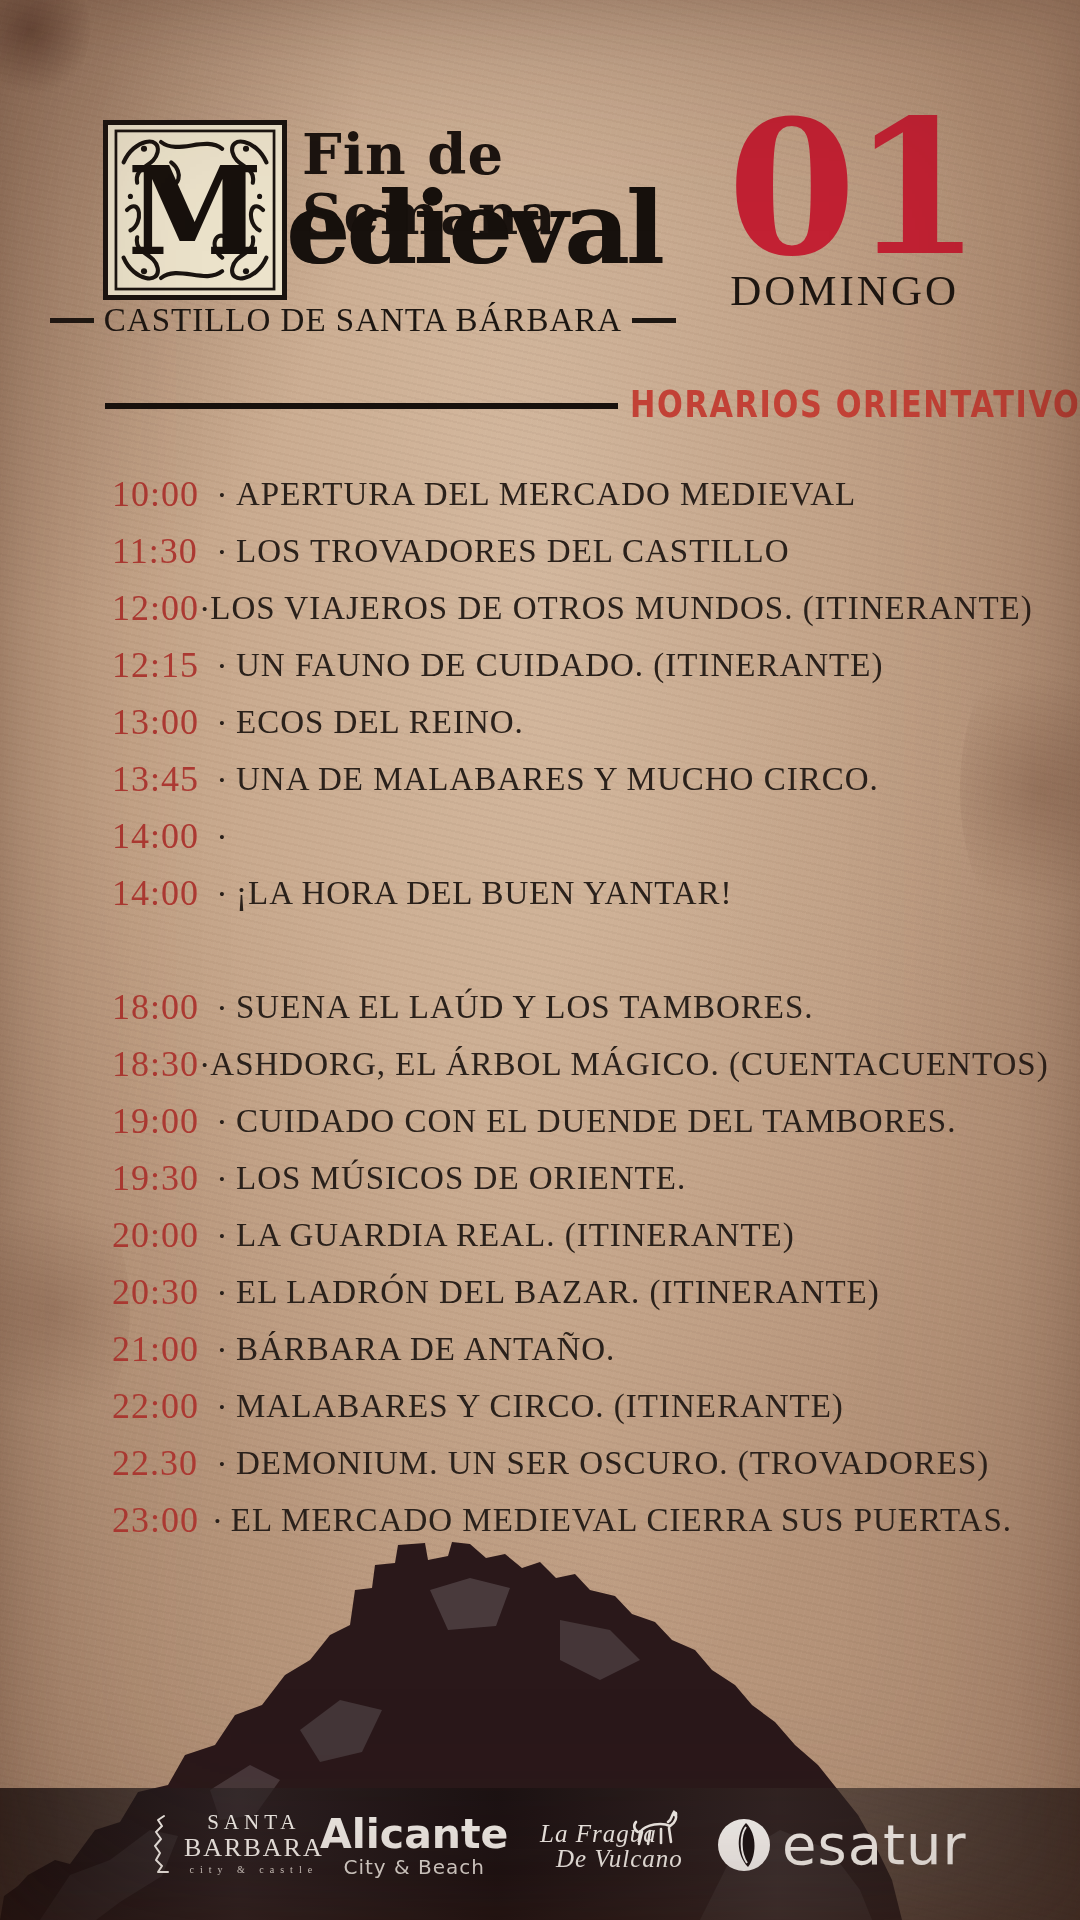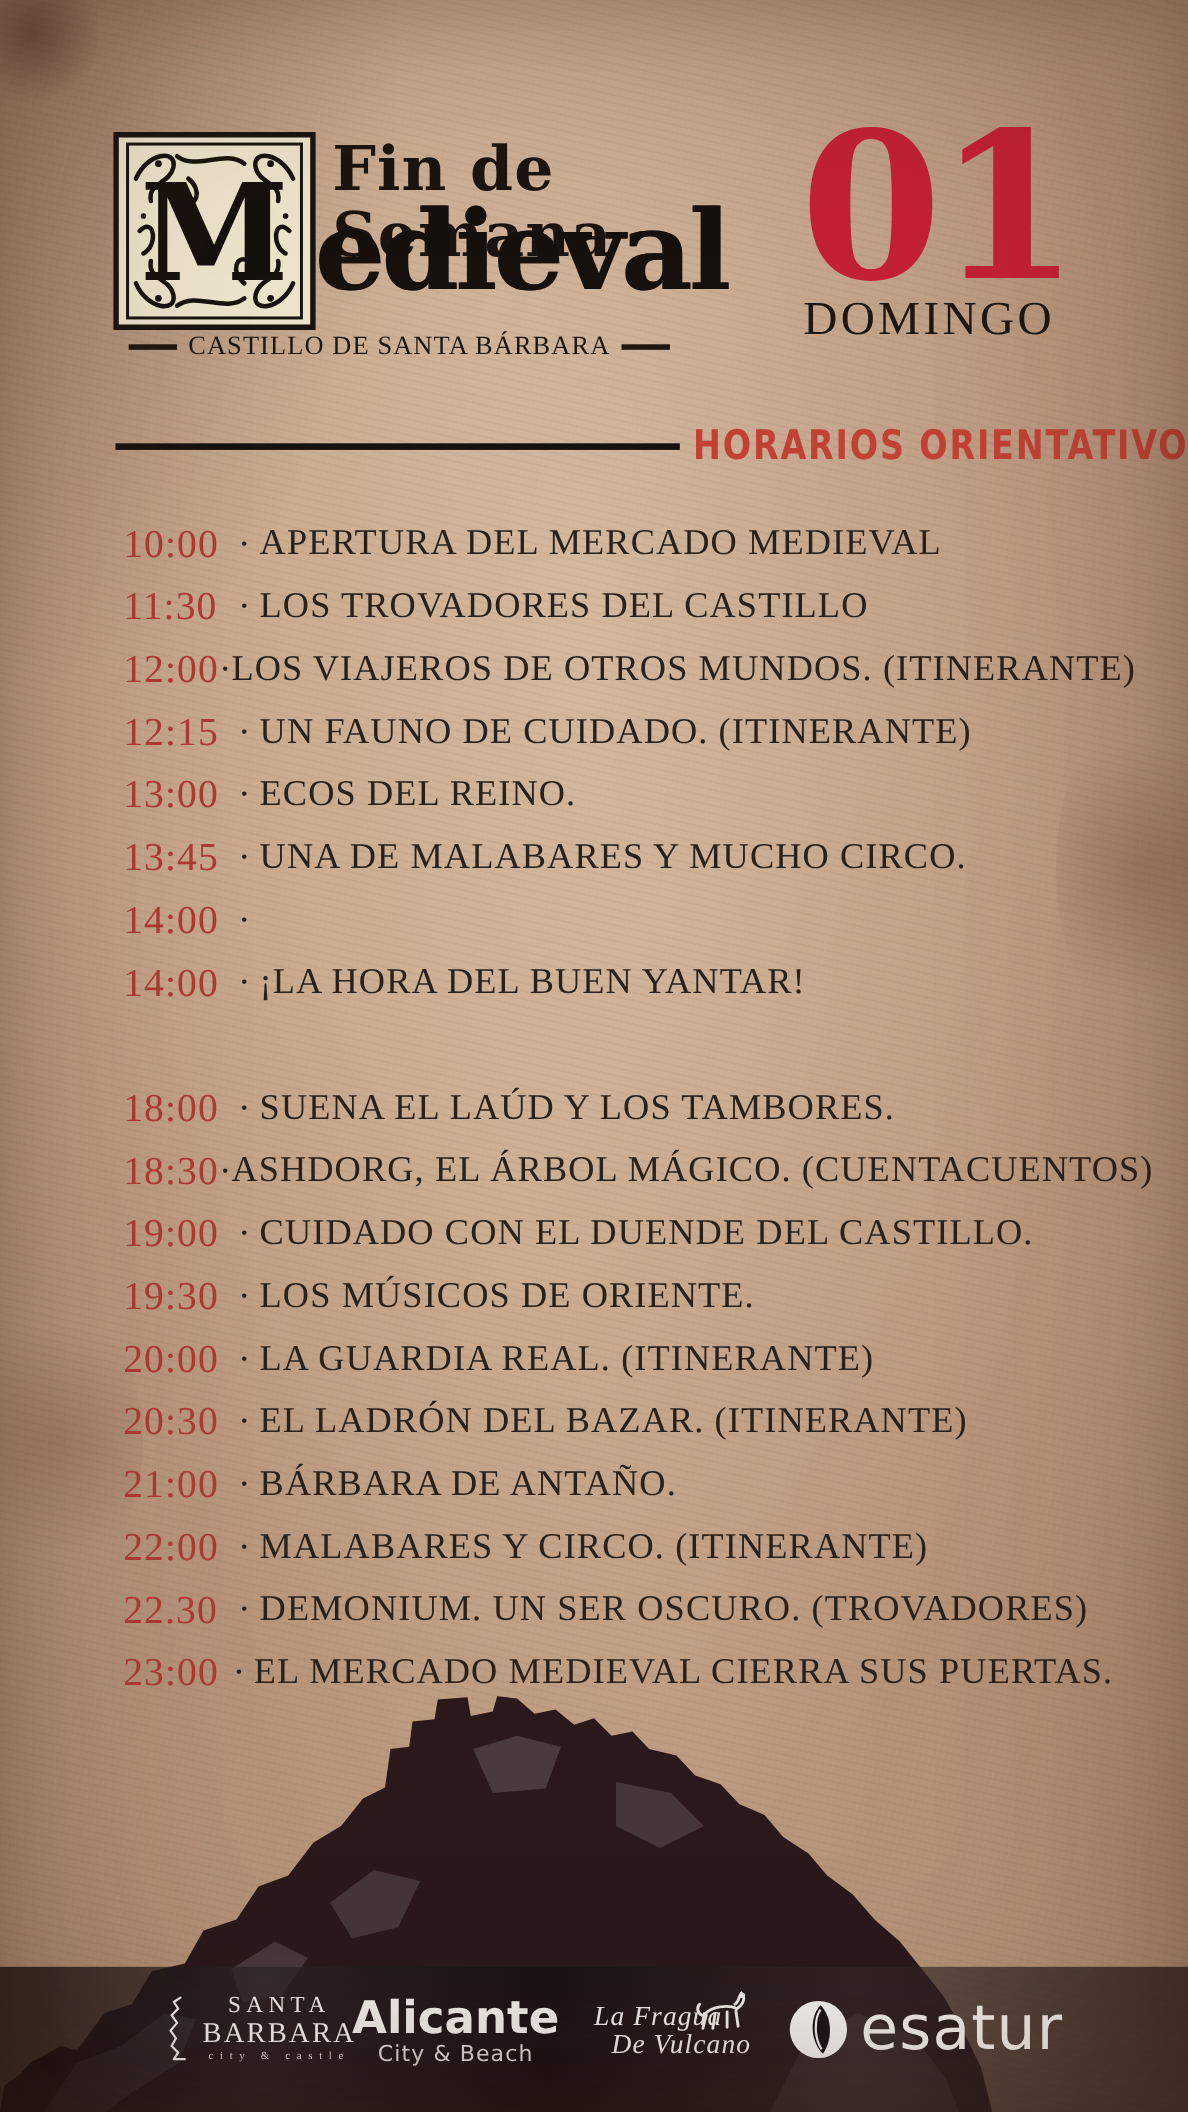--- a/index.html
+++ b/index.html
@@ -26,21 +26,21 @@
   .monogram svg{display:block;width:100%;height:100%;}
   .title-script{position:absolute;left:302px;top:124px;width:320px;z-index:2;
     font-family:"DejaVu Serif",serif;font-weight:bold;font-size:56px;line-height:60px;
     color:#1b1410;letter-spacing:1px;}
   .title-black{position:absolute;left:286px;top:176px;width:360px;z-index:2;
     font-family:"DejaVu Serif",serif;font-weight:bold;font-size:100px;line-height:104px;
     color:#17110d;letter-spacing:-3px;text-shadow:1px 0 0 #17110d;}
   .venue-row{position:absolute;left:108px;top:302px;width:510px;z-index:2;
     display:flex;align-items:center;justify-content:center;gap:10px;}
   .venue-row .dash{height:5px;background:#1d1712;flex:0 0 44px;}
-  .venue-row .venue{font-family:"Liberation Serif",serif;font-size:24px;letter-spacing:1px;
+  .venue-row .venue{font-family:"Liberation Serif",serif;font-size:33px;letter-spacing:1px;
     color:#1d1712;white-space:nowrap;}
   .day-block{position:absolute;right:103px;top:96px;text-align:right;z-index:2;}
   .day-number{font-family:"DejaVu Serif",serif;font-weight:bold;font-size:185px;line-height:185px;
     color:#c22133;letter-spacing:-4px;}
   .day-name{font-family:"Liberation Serif",serif;font-size:43px;line-height:44px;color:#1d1611;
     letter-spacing:3px;margin-top:-12px;margin-right:18px;}
   
   .horarios-line{position:absolute;left:105px;top:403px;width:513px;height:6px;background:#17110d;z-index:2;}
   .horarios-heading{position:absolute;left:630px;top:383px;z-index:2;
     font-family:"DejaVu Sans","Liberation Sans",sans-serif;font-weight:bold;font-size:37px;
@@ -182,21 +182,21 @@
           <span class="e">SUENA EL LAÚD Y LOS TAMBORES.</span>
         </div>
       <div class="row">
           <span class="t">18:30</span>
           <span class="s">·</span>
           <span class="e">ASHDORG, EL ÁRBOL MÁGICO. (CUENTACUENTOS)</span>
         </div>
       <div class="row">
           <span class="t">19:00</span>
           <span class="s">·</span>
-          <span class="e">CUIDADO CON EL DUENDE DEL CASTILLO.</span>
+          <span class="e">CUIDADO CON EL DUENDE DEL TAMBORES.</span>
         </div>
       <div class="row">
           <span class="t">19:30</span>
           <span class="s">·</span>
           <span class="e">LOS MÚSICOS DE ORIENTE.</span>
         </div>
       <div class="row">
           <span class="t">20:00</span>
           <span class="s">·</span>
           <span class="e">LA GUARDIA REAL. (ITINERANTE)</span>

